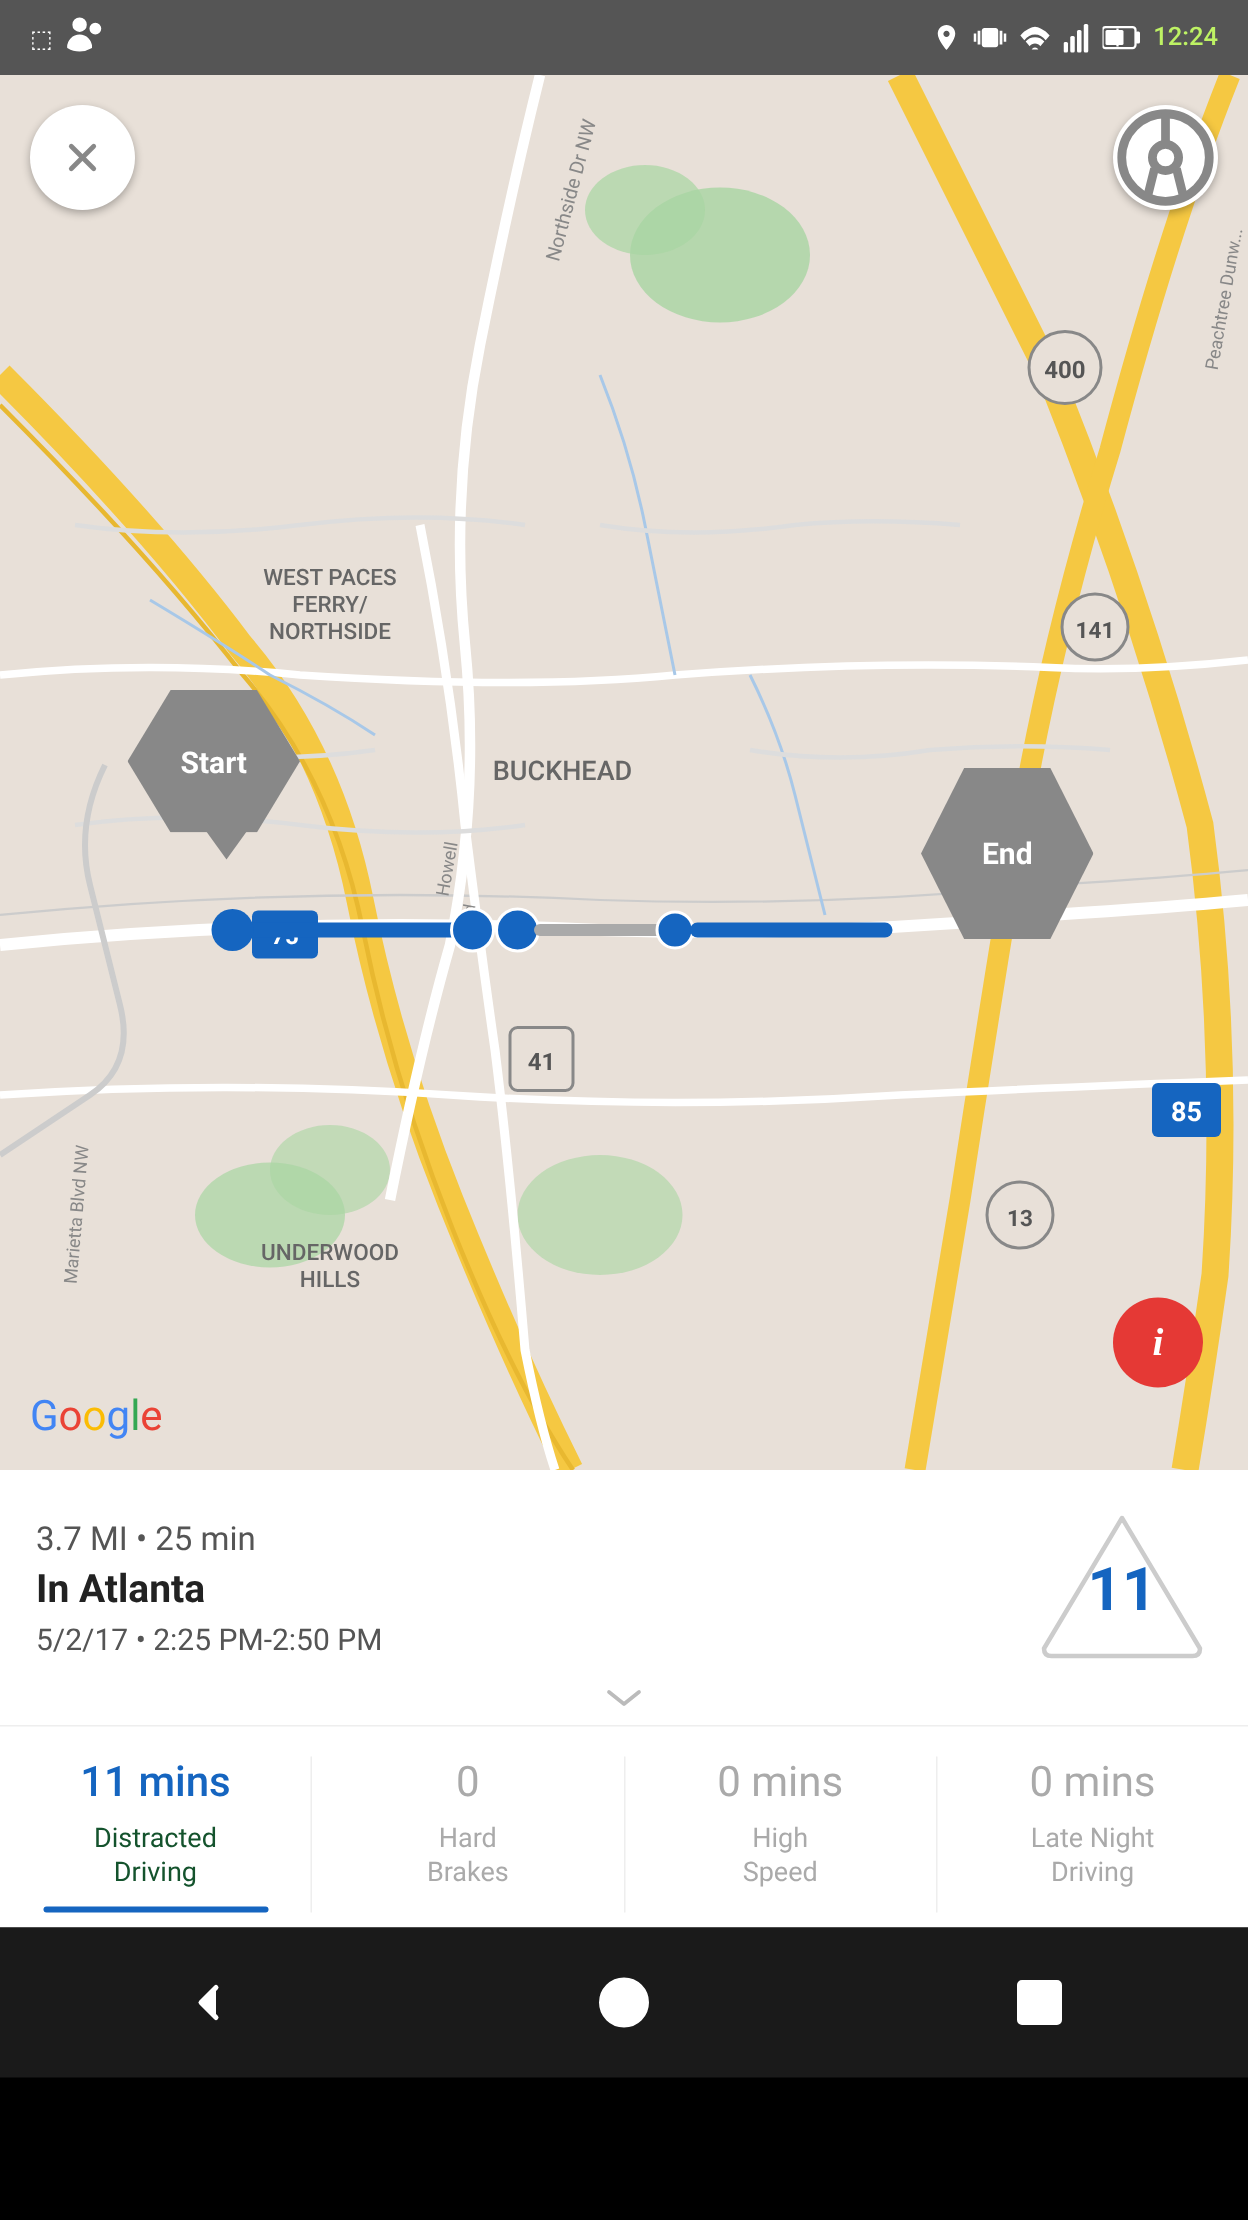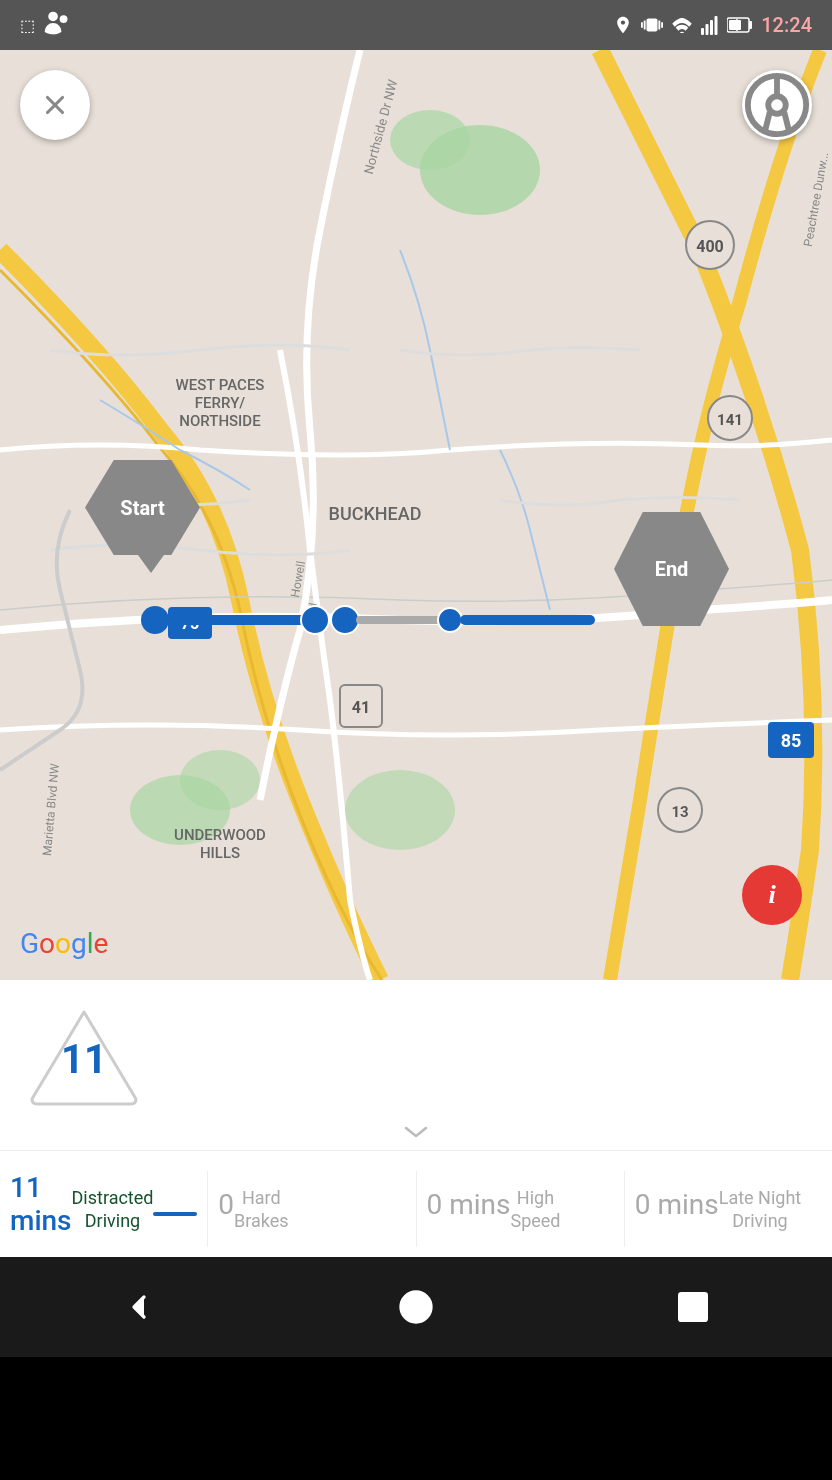--- a/index.html
+++ b/index.html
@@ -31,22 +31,22 @@
     .status-icon {
       color: #fff;
       font-size: 16px;
     }
     .status-bar-right {
       display: flex;
       align-items: center;
       gap: 8px;
     }
     .status-time {
-      color: #fca5a5;
-      font-size: 20px;
+      color: #bef264;
+      font-size: 17px;
       font-weight: 500;
     }
 
     
     .map-container {
       width: 832px;
       height: 930px;
       position: relative;
       overflow: hidden;
       background: #e8e0d8;
@@ -229,21 +229,21 @@
     .stats-row {
       background: #fff;
       display: flex;
       border-top: 1px solid #eee;
       padding: 20px 0 10px 0;
     }
 
     .stat-item {
       flex: 1;
       display: flex;
-      flex-direction: row;
+      flex-direction: column;
       align-items: center;
       padding: 0 10px;
       border-right: 1px solid #eee;
     }
     .stat-item:last-child { border-right: none; }
 
     .stat-value {
       font-size: 28px;
       font-weight: 400;
       margin-bottom: 10px;
@@ -454,20 +454,33 @@
     <span>i</span>
   </button>
 
   <div class="google-logo">
     <span class="g-blue">G</span><span class="g-red">o</span><span class="g-yellow">o</span><span class="g-blue">g</span><span class="g-green">l</span><span class="g-red">e</span>
   </div>
 </div>
 
 <div class="trip-panel">
   <div class="trip-header">
+    <div class="trip-details">
+      <div class="trip-meta">
+        <span>3.7 MI</span>
+        <span> • </span>
+        <span>25 min</span>
+      </div>
+      <div class="trip-city">In Atlanta</div>
+      <div class="trip-date">
+        <span>5/2/17</span>
+        <span> • </span>
+        <span>2:25 PM-2:50 PM</span>
+      </div>
+    </div>
 
     <div class="score-triangle">
       <svg viewBox="0 0 120 110" xmlns="http://www.w3.org/2000/svg">
         <path d="M60 8 L112 95 Q112 100 107 100 L13 100 Q8 100 8 95 Z" fill="none" stroke="#ccc" stroke-width="3" stroke-linejoin="round"></path>
       </svg>
       <span class="score-number">11</span>
     </div>
   </div>
 
   <div class="expand-arrow">

